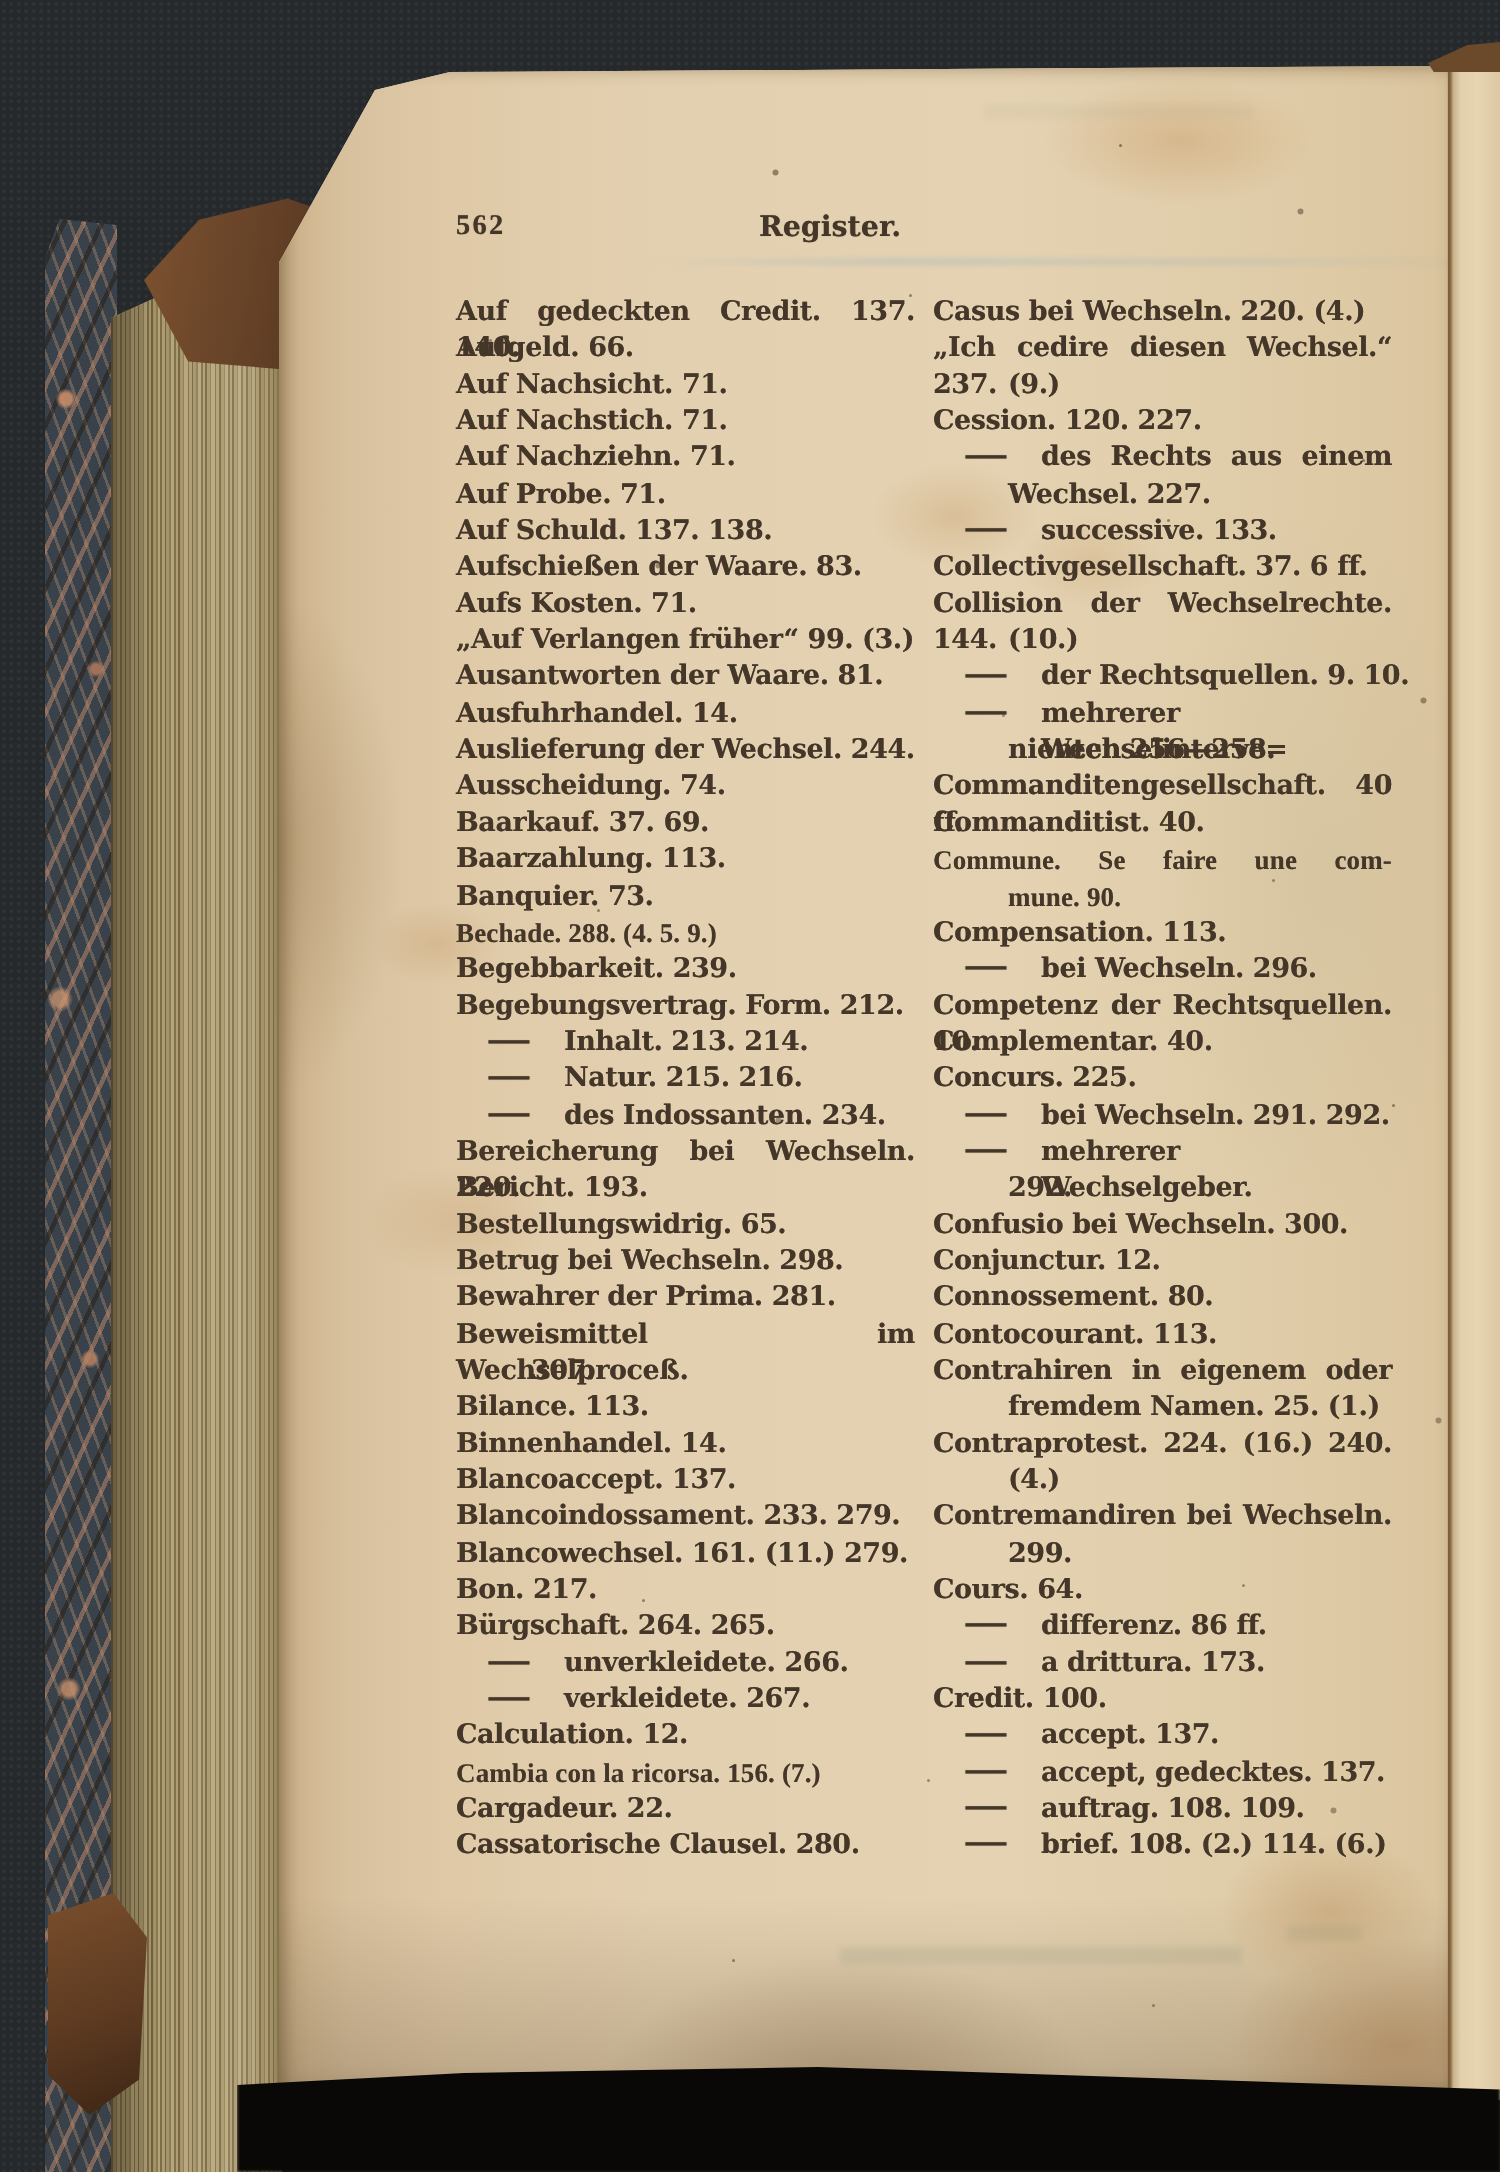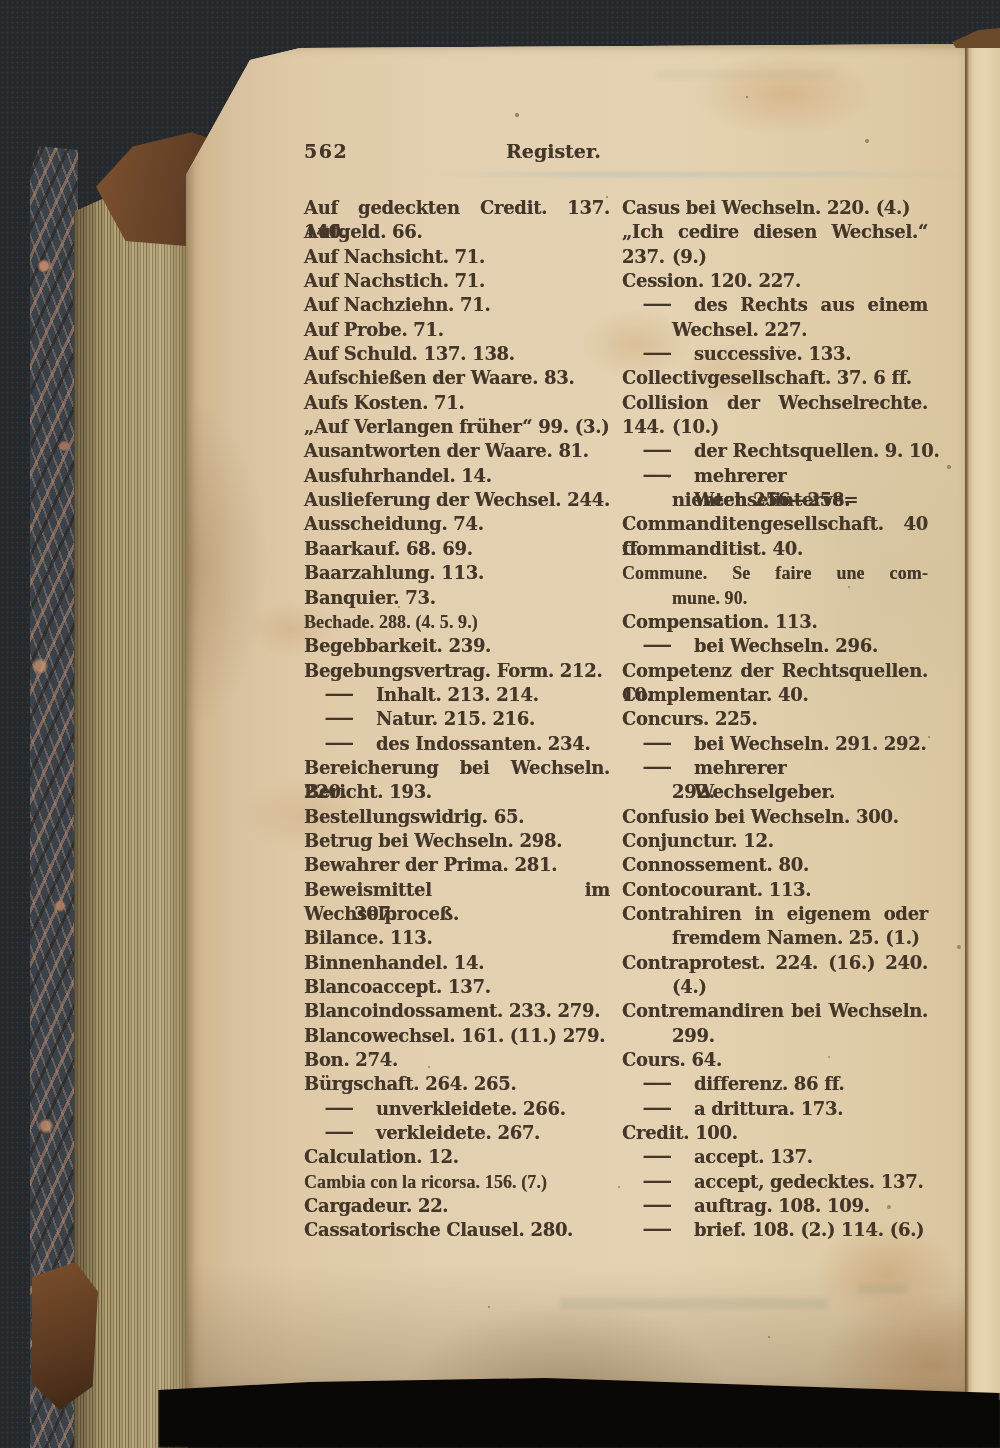--- a/index.html
+++ b/index.html
@@ -127,20 +127,21 @@
 
   
   .text-layer{
     position:absolute;left:186px;top:44px;width:781px;height:1356px;
     color:#443729;
   }
   .pagenum{
     position:absolute;left:118px;top:96px;
     font-size:19px;font-weight:bold;letter-spacing:1.5px;
     text-shadow:0 0 .5px rgba(60,45,25,.6);
+    font-family:Liberation Serif, serif;
   }
   .header{
     position:absolute;left:320px;top:96px;width:200px;text-align:left;
     font-size:19px;font-weight:bold;
     text-shadow:0 0 .5px rgba(60,45,25,.6);
   }
   .col{
     position:absolute;top:152px;width:306px;
     font-size:18px;line-height:24.35px;font-weight:bold;letter-spacing:-0.3px;
     text-shadow:0 0 .4px rgba(60,45,25,.55);
@@ -219,21 +220,21 @@
         <div class="line">
           <span class="txt">Ausfuhrhandel. 14.</span>
         </div>
         <div class="line">
           <span class="txt">Auslieferung der Wechsel. 244.</span>
         </div>
         <div class="line">
           <span class="txt">Ausscheidung. 74.</span>
         </div>
         <div class="line">
-          <span class="txt">Baarkauf. 68. 69.</span>
+          <span class="txt">Baarkauf. 37. 69.</span>
         </div>
         <div class="line">
           <span class="txt">Baarzahlung. 113.</span>
         </div>
         <div class="line">
           <span class="txt">Banquier. 73.</span>
         </div>
         <div class="line antiqua">
           <span class="txt">Bechade. 288. (4. 5. 9.)</span>
         </div>
@@ -285,21 +286,21 @@
         <div class="line">
           <span class="txt">Blancoaccept. 137.</span>
         </div>
         <div class="line">
           <span class="txt">Blancoindossament. 233. 279.</span>
         </div>
         <div class="line">
           <span class="txt">Blancowechsel. 161. (11.) 279.</span>
         </div>
         <div class="line">
-          <span class="txt">Bon. 274.</span>
+          <span class="txt">Bon. 217.</span>
         </div>
         <div class="line">
           <span class="txt">Bürgschaft. 264. 265.</span>
         </div>
         <div class="line dash">
           <span class="dashmark">—</span>
           <span class="txt">unverkleidete. 266.</span>
         </div>
         <div class="line dash">
           <span class="dashmark">—</span>

